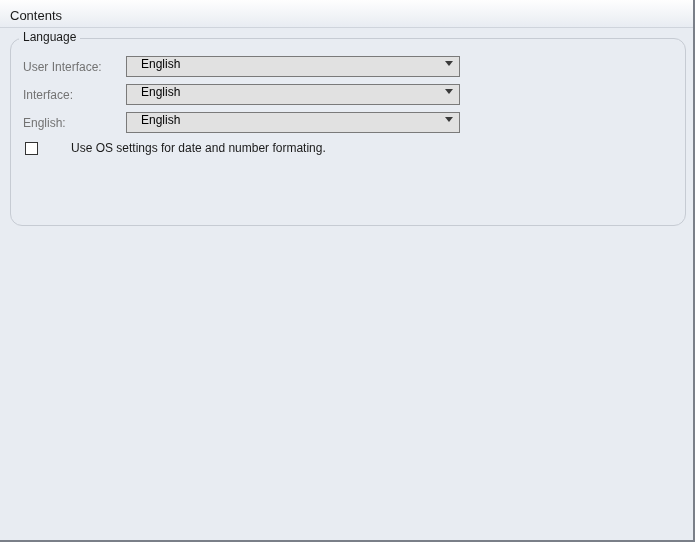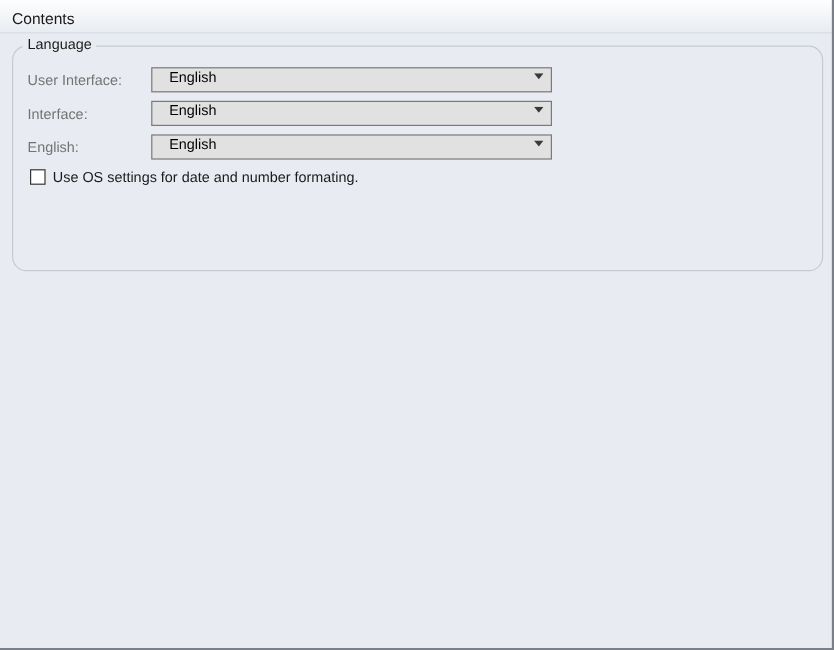--- a/index.html
+++ b/index.html
@@ -92,23 +92,24 @@
       height: 12px;
       display: flex;
       align-items: center;
       justify-content: center;
     }
     .combo .chevron svg {
       display: block;
     }
     .check-row {
       display: flex;
-      align-items: flex-start;
+      align-items: flex-end;
       padding: 3px 0 3px 4px;
       margin-top: 2px;
+      gap: 27px;
     }
     .checkbox {
       width: 13px;
       height: 13px;
       border: 1px solid #333;
       background: #ffffff;
       margin-right: 6px;
       flex: none;
     }
     .check-label {

